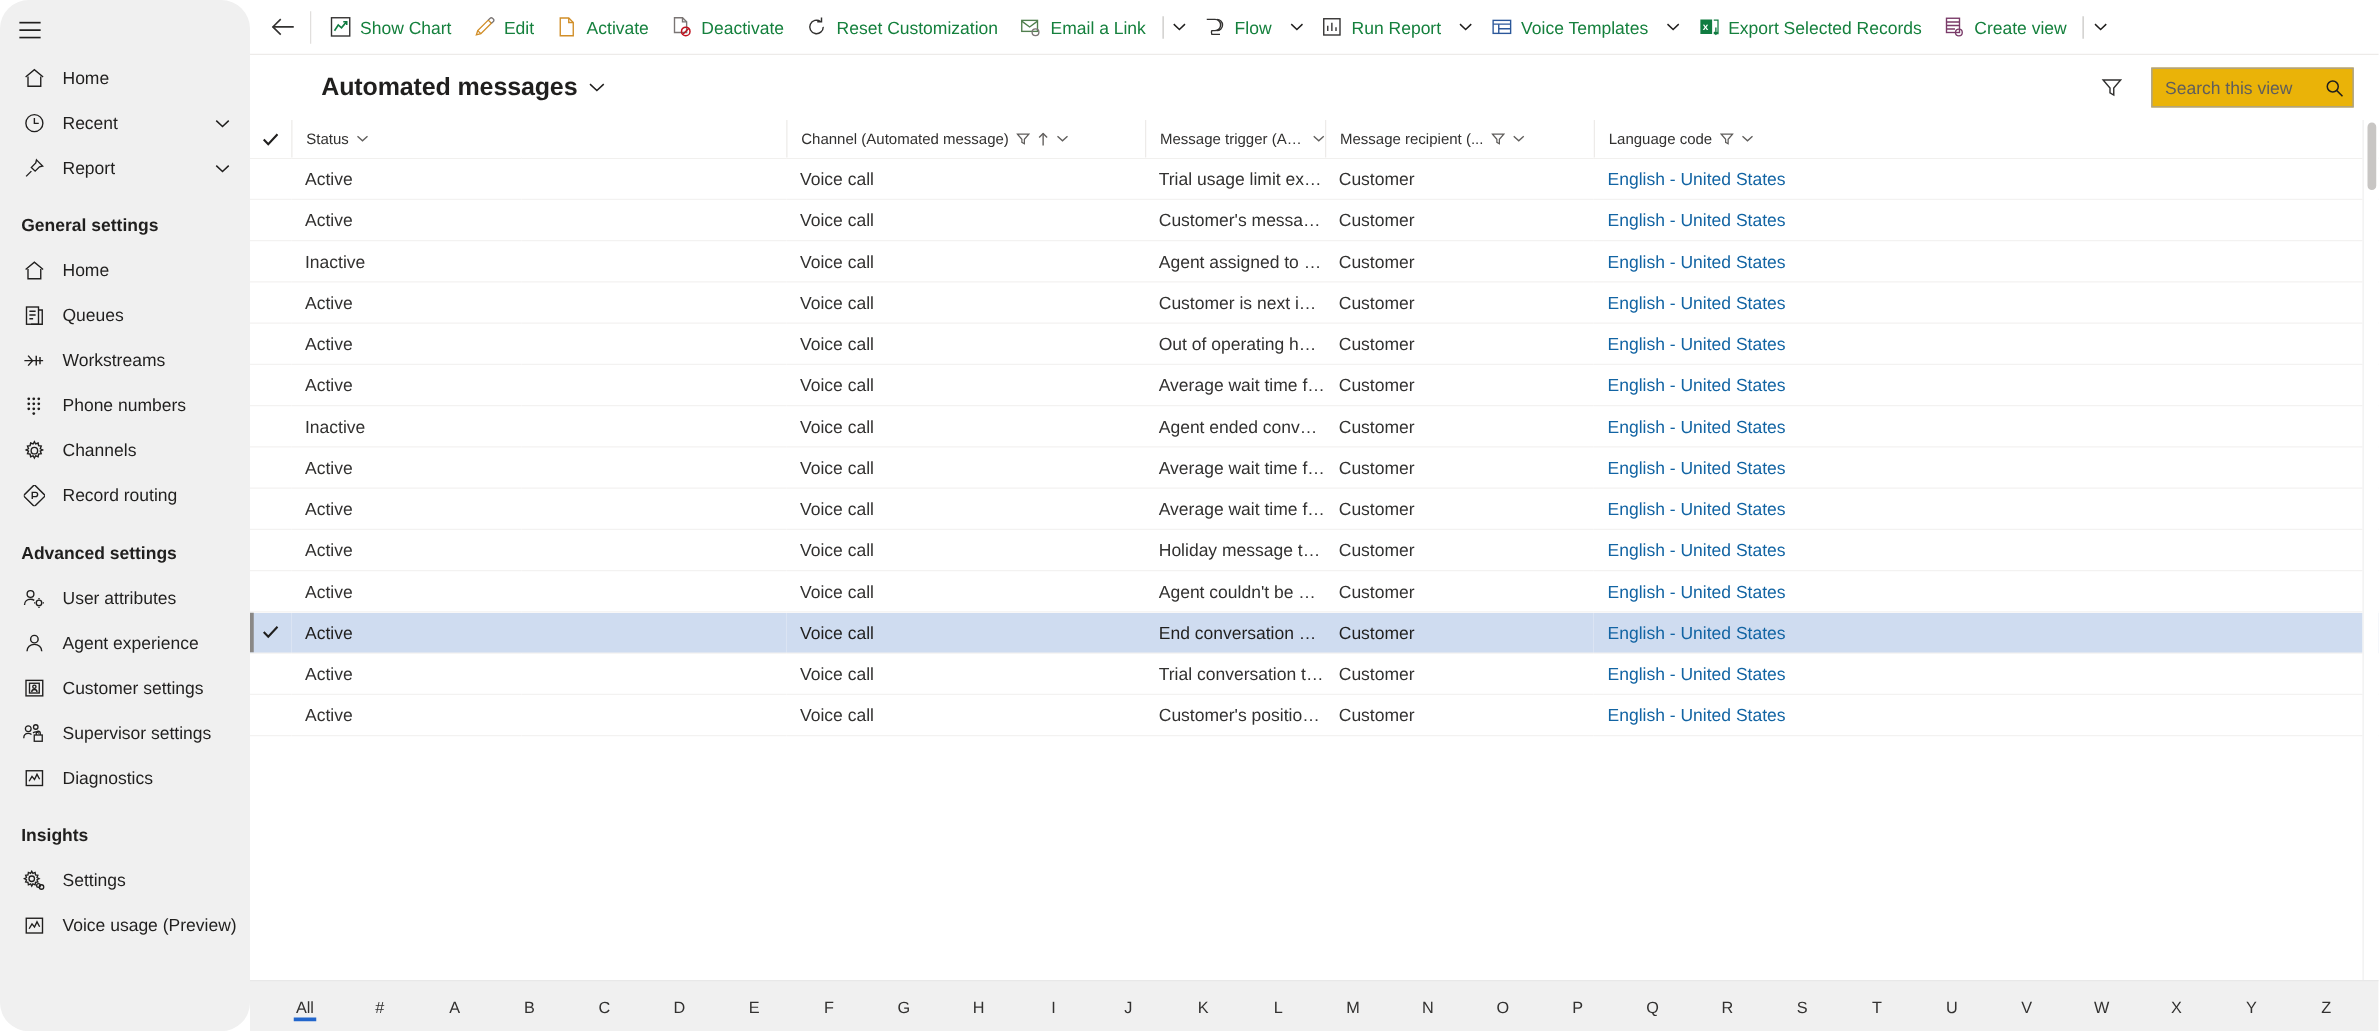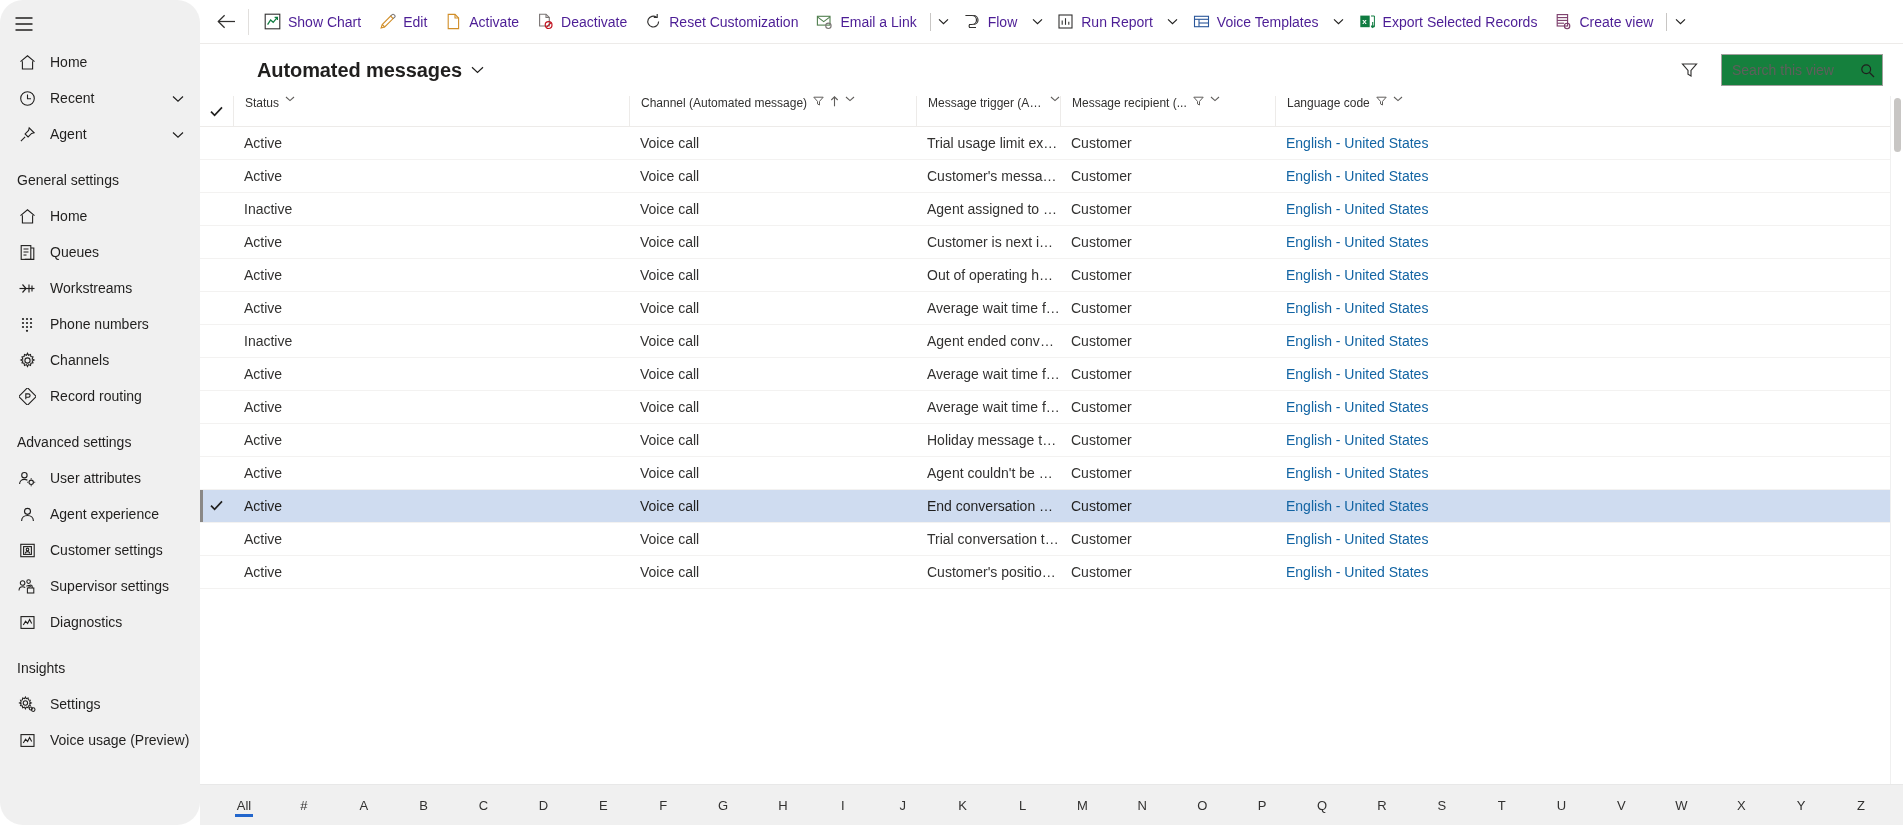--- a/index.html
+++ b/index.html
@@ -35,21 +35,21 @@
     display: flex; align-items: center; justify-content: center;
     margin-right: 13px; color: #201f1e;
   }
   .nav-ico svg { display: block; }
   .nav-label { font-size: 14px; line-height: 18px; white-space: nowrap; }
   .nav-chev {
     position: absolute; right: 16px; top: 50%;
     transform: translateY(-50%); color: #201f1e;
   }
   .nav-group {
-    font-size: 14px; font-weight: normal; color: #201f1e;
+    font-size: 14px; font-weight: bold; color: #201f1e;
     padding: 0 0 0 17px; height: 36px;
     display: flex; align-items: center;
   }
   .nav-gap { height: 10px; }
 
   
   .main {
     flex: 1; height: 825px; display: flex; flex-direction: column;
     background: #ffffff; min-width: 0;
   }
@@ -67,21 +67,21 @@
     display: flex; align-items: center; justify-content: center;
     cursor: pointer; color: #323130;
   }
   .cmd-sep-v {
     width: 1px; height: 26px; background: #e1dfdd; margin: 0 6px 0 2px;
     flex: 0 0 1px;
   }
   .cmd-btn {
     height: 40px; display: flex; align-items: center;
     padding: 0 9px; cursor: pointer; font-size: 14px;
-    color: #4c1d95; flex: 0 0 auto; white-space: nowrap; justify-content: center;
+    color: #15803d; flex: 0 0 auto; white-space: nowrap; justify-content: center;
   }
   .cmd-ico {
     width: 17px; height: 17px; margin-right: 7px;
     display: flex; align-items: center; justify-content: center;
     flex: 0 0 17px;
   }
   .cmd-ico svg { display: block; }
   .cmd-caret {
     width: 22px; height: 40px; display: flex;
     align-items: center; justify-content: center;
@@ -107,21 +107,21 @@
     cursor: pointer; color: #201f1e;
   }
   .viewhead-spacer { flex: 1; }
   .filter-btn {
     width: 32px; height: 32px; display: flex;
     align-items: center; justify-content: center;
     cursor: pointer; margin-right: 16px; color: #323130;
   }
   .searchbox {
     width: 162px; height: 32px; border: 1px solid #a19f9d;
-    display: flex; align-items: center; background: #15803d;
+    display: flex; align-items: center; background: #eab308;
     padding: 0 7px 0 10px;
   }
   .searchbox input {
     flex: 1; border: none; outline: none; font-size: 14px;
     font-family: "Liberation Sans", sans-serif; color: #201f1e;
     background: transparent; min-width: 0;
   }
   .searchbox input::placeholder { color: #605e5c; }
   .search-ico { display: flex; align-items: center; color: #201f1e; }
 
@@ -133,21 +133,21 @@
     width: 1703px; table-layout: fixed; border-collapse: collapse;
   }
   thead th {
     height: 30px; font-size: 12px; font-weight: normal;
     color: #323130; text-align: left; background: #fff;
     border-bottom: 1px solid #edebe9;
     padding: 0; vertical-align: middle;
     position: relative;
   }
   .th-inner {
-    display: flex; align-items: flex-start; height: 30px;
+    display: flex; align-items: center; height: 30px;
     padding-left: 11px; cursor: pointer; white-space: nowrap;
     overflow: hidden;
   }
   th.colsep .th-inner { border-left: 1px solid #edebe9; }
   .th-text {
     overflow: hidden; text-overflow: ellipsis; white-space: nowrap;
     font-size: 12px;
   }
   .th-ico { margin-left: 6px; display: flex; align-items: center;
             flex: 0 0 auto; color: #605e5c; }
@@ -249,21 +249,21 @@
         </span>
       </div>
 
       <div class="nav-item">
         <span class="nav-ico">
           <svg width="17" height="17" viewBox="0 0 17 17" fill="none" stroke="#201f1e" stroke-width="1.1">
             <path d="M10.2 1.9 L15.1 6.8 L12.6 7.4 L9.1 10.9 L6.1 7.9 L9.6 4.4 Z"></path>
             <line x1="6.1" y1="10.9" x2="1.9" y2="15.1"></line>
           </svg>
         </span>
-        <span class="nav-label">Agent</span>
+        <span class="nav-label">Report</span>
         <span class="nav-chev">
           <svg width="12" height="8" viewBox="0 0 12 8" fill="none" stroke="#201f1e" stroke-width="1.2">
             <path d="M1 1.5 L6 6.2 L11 1.5"></path>
           </svg>
         </span>
       </div>
     </div>
 
     <div class="nav-gap"></div>
 

